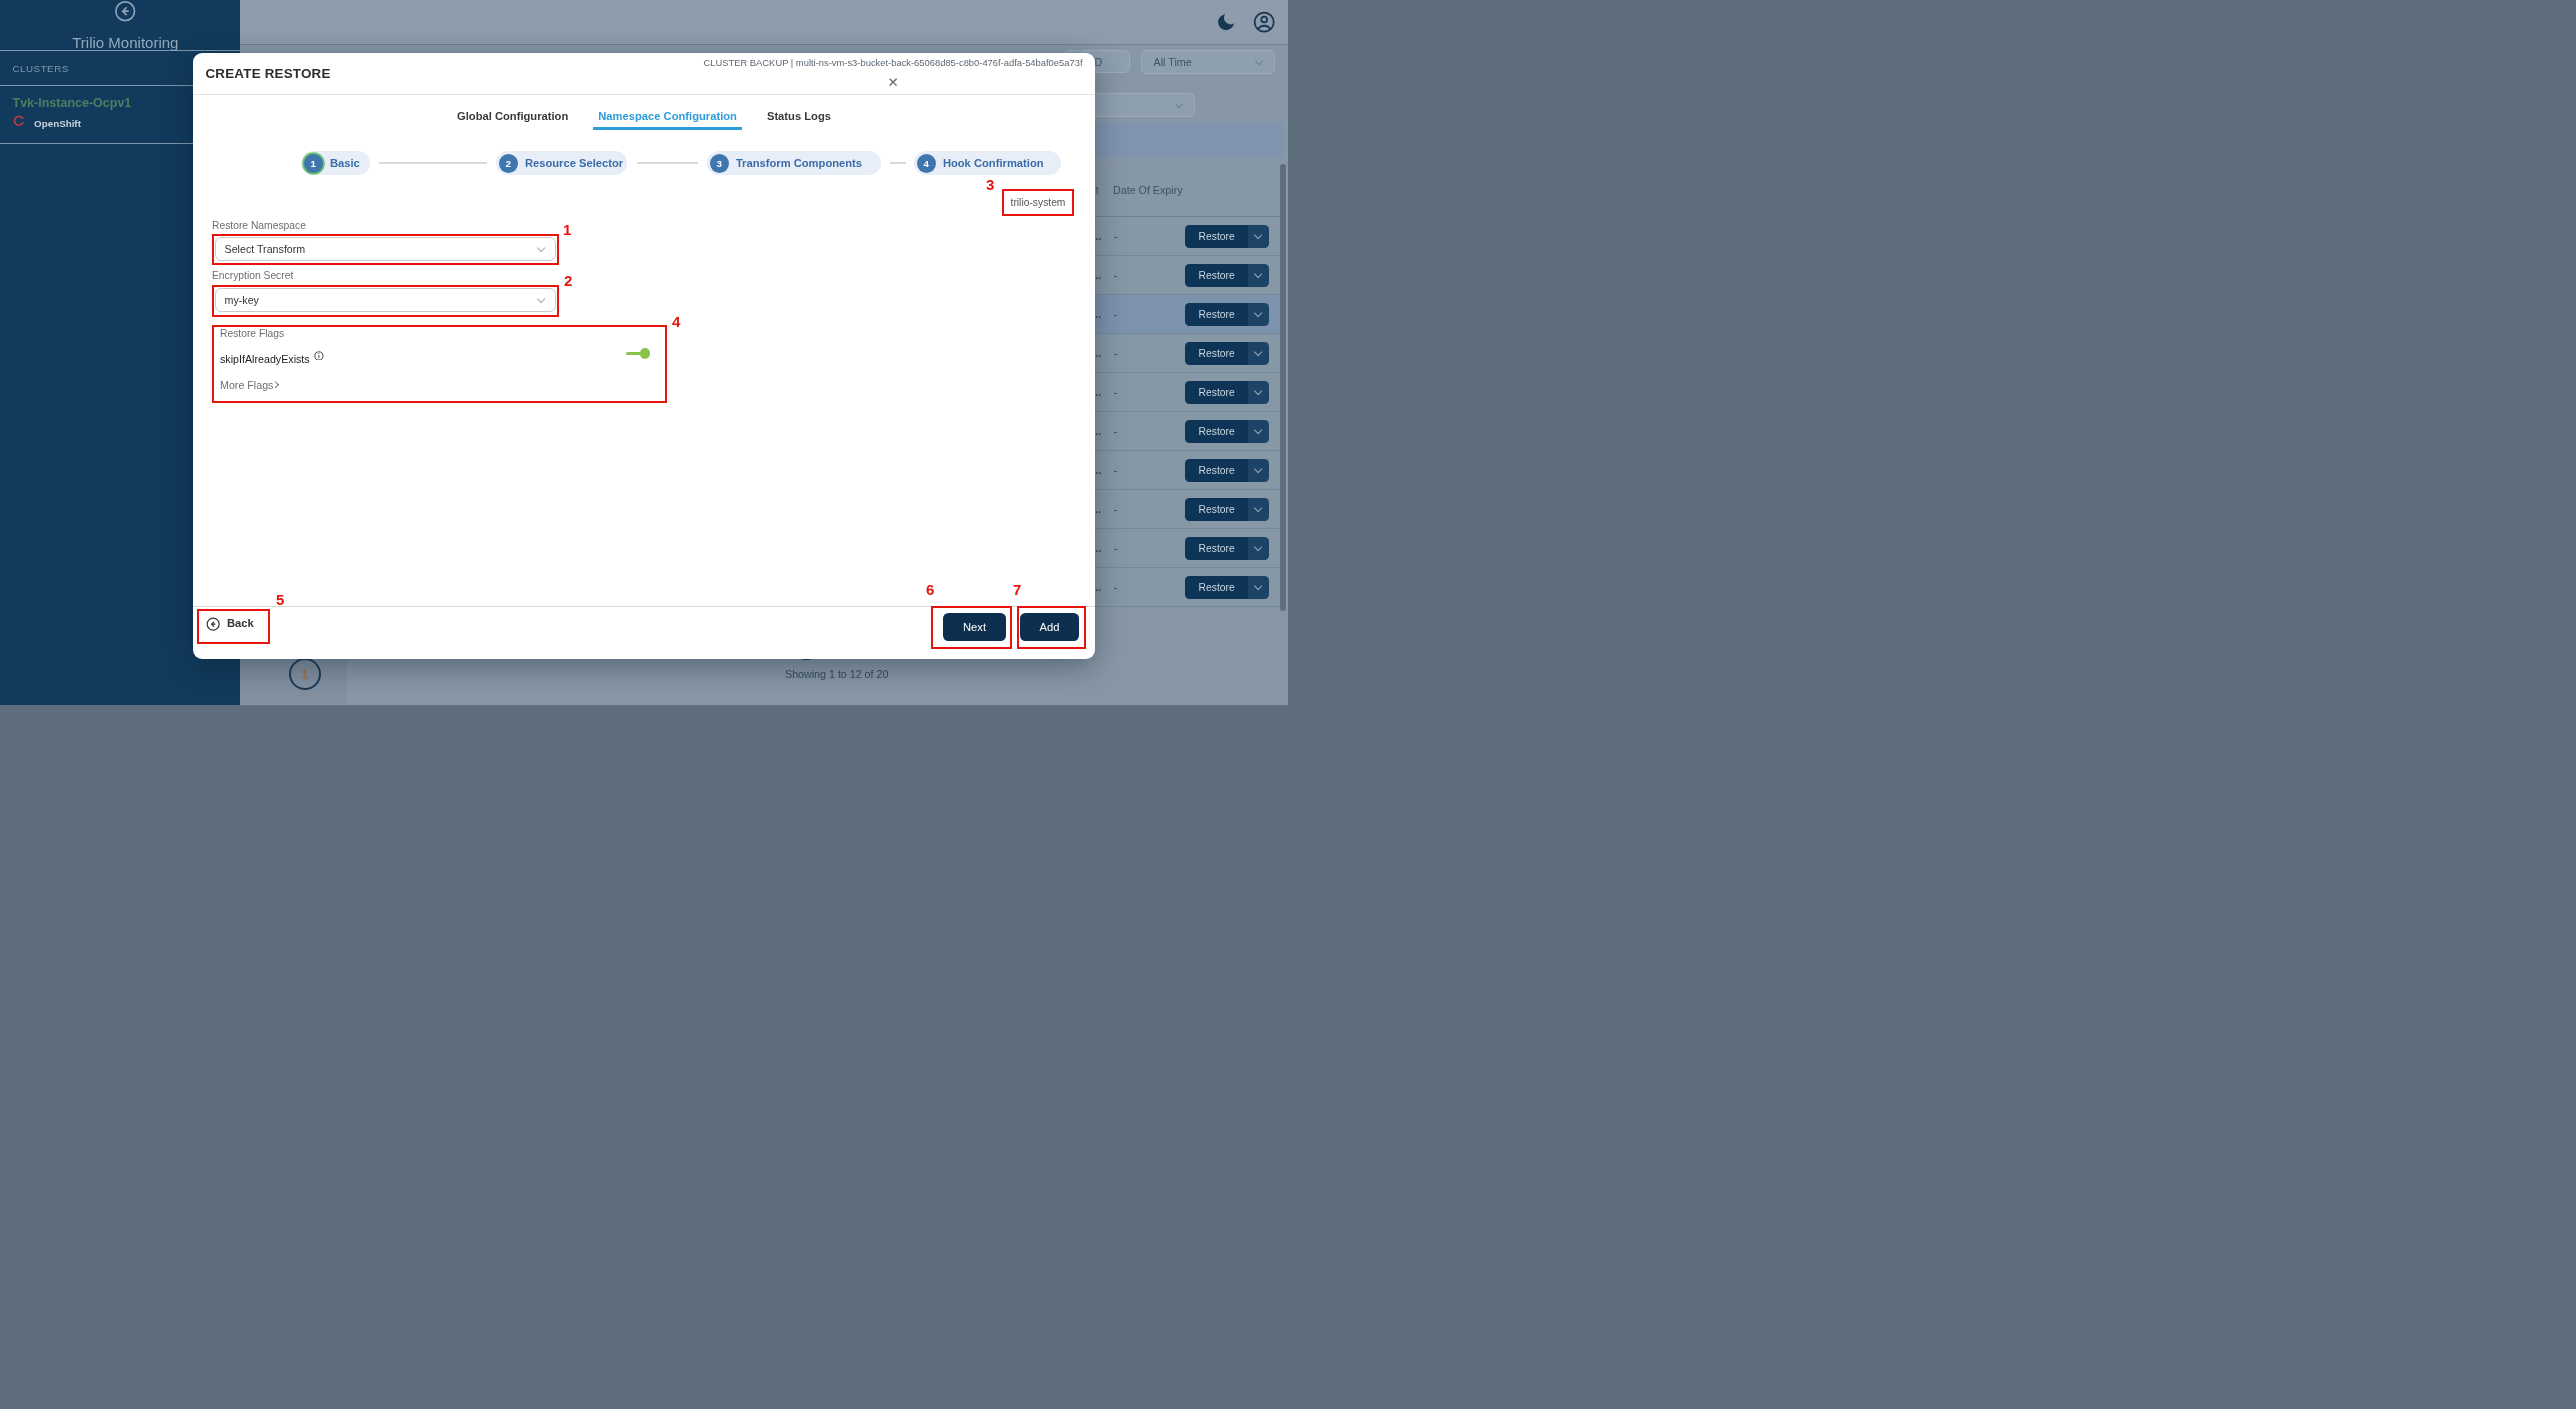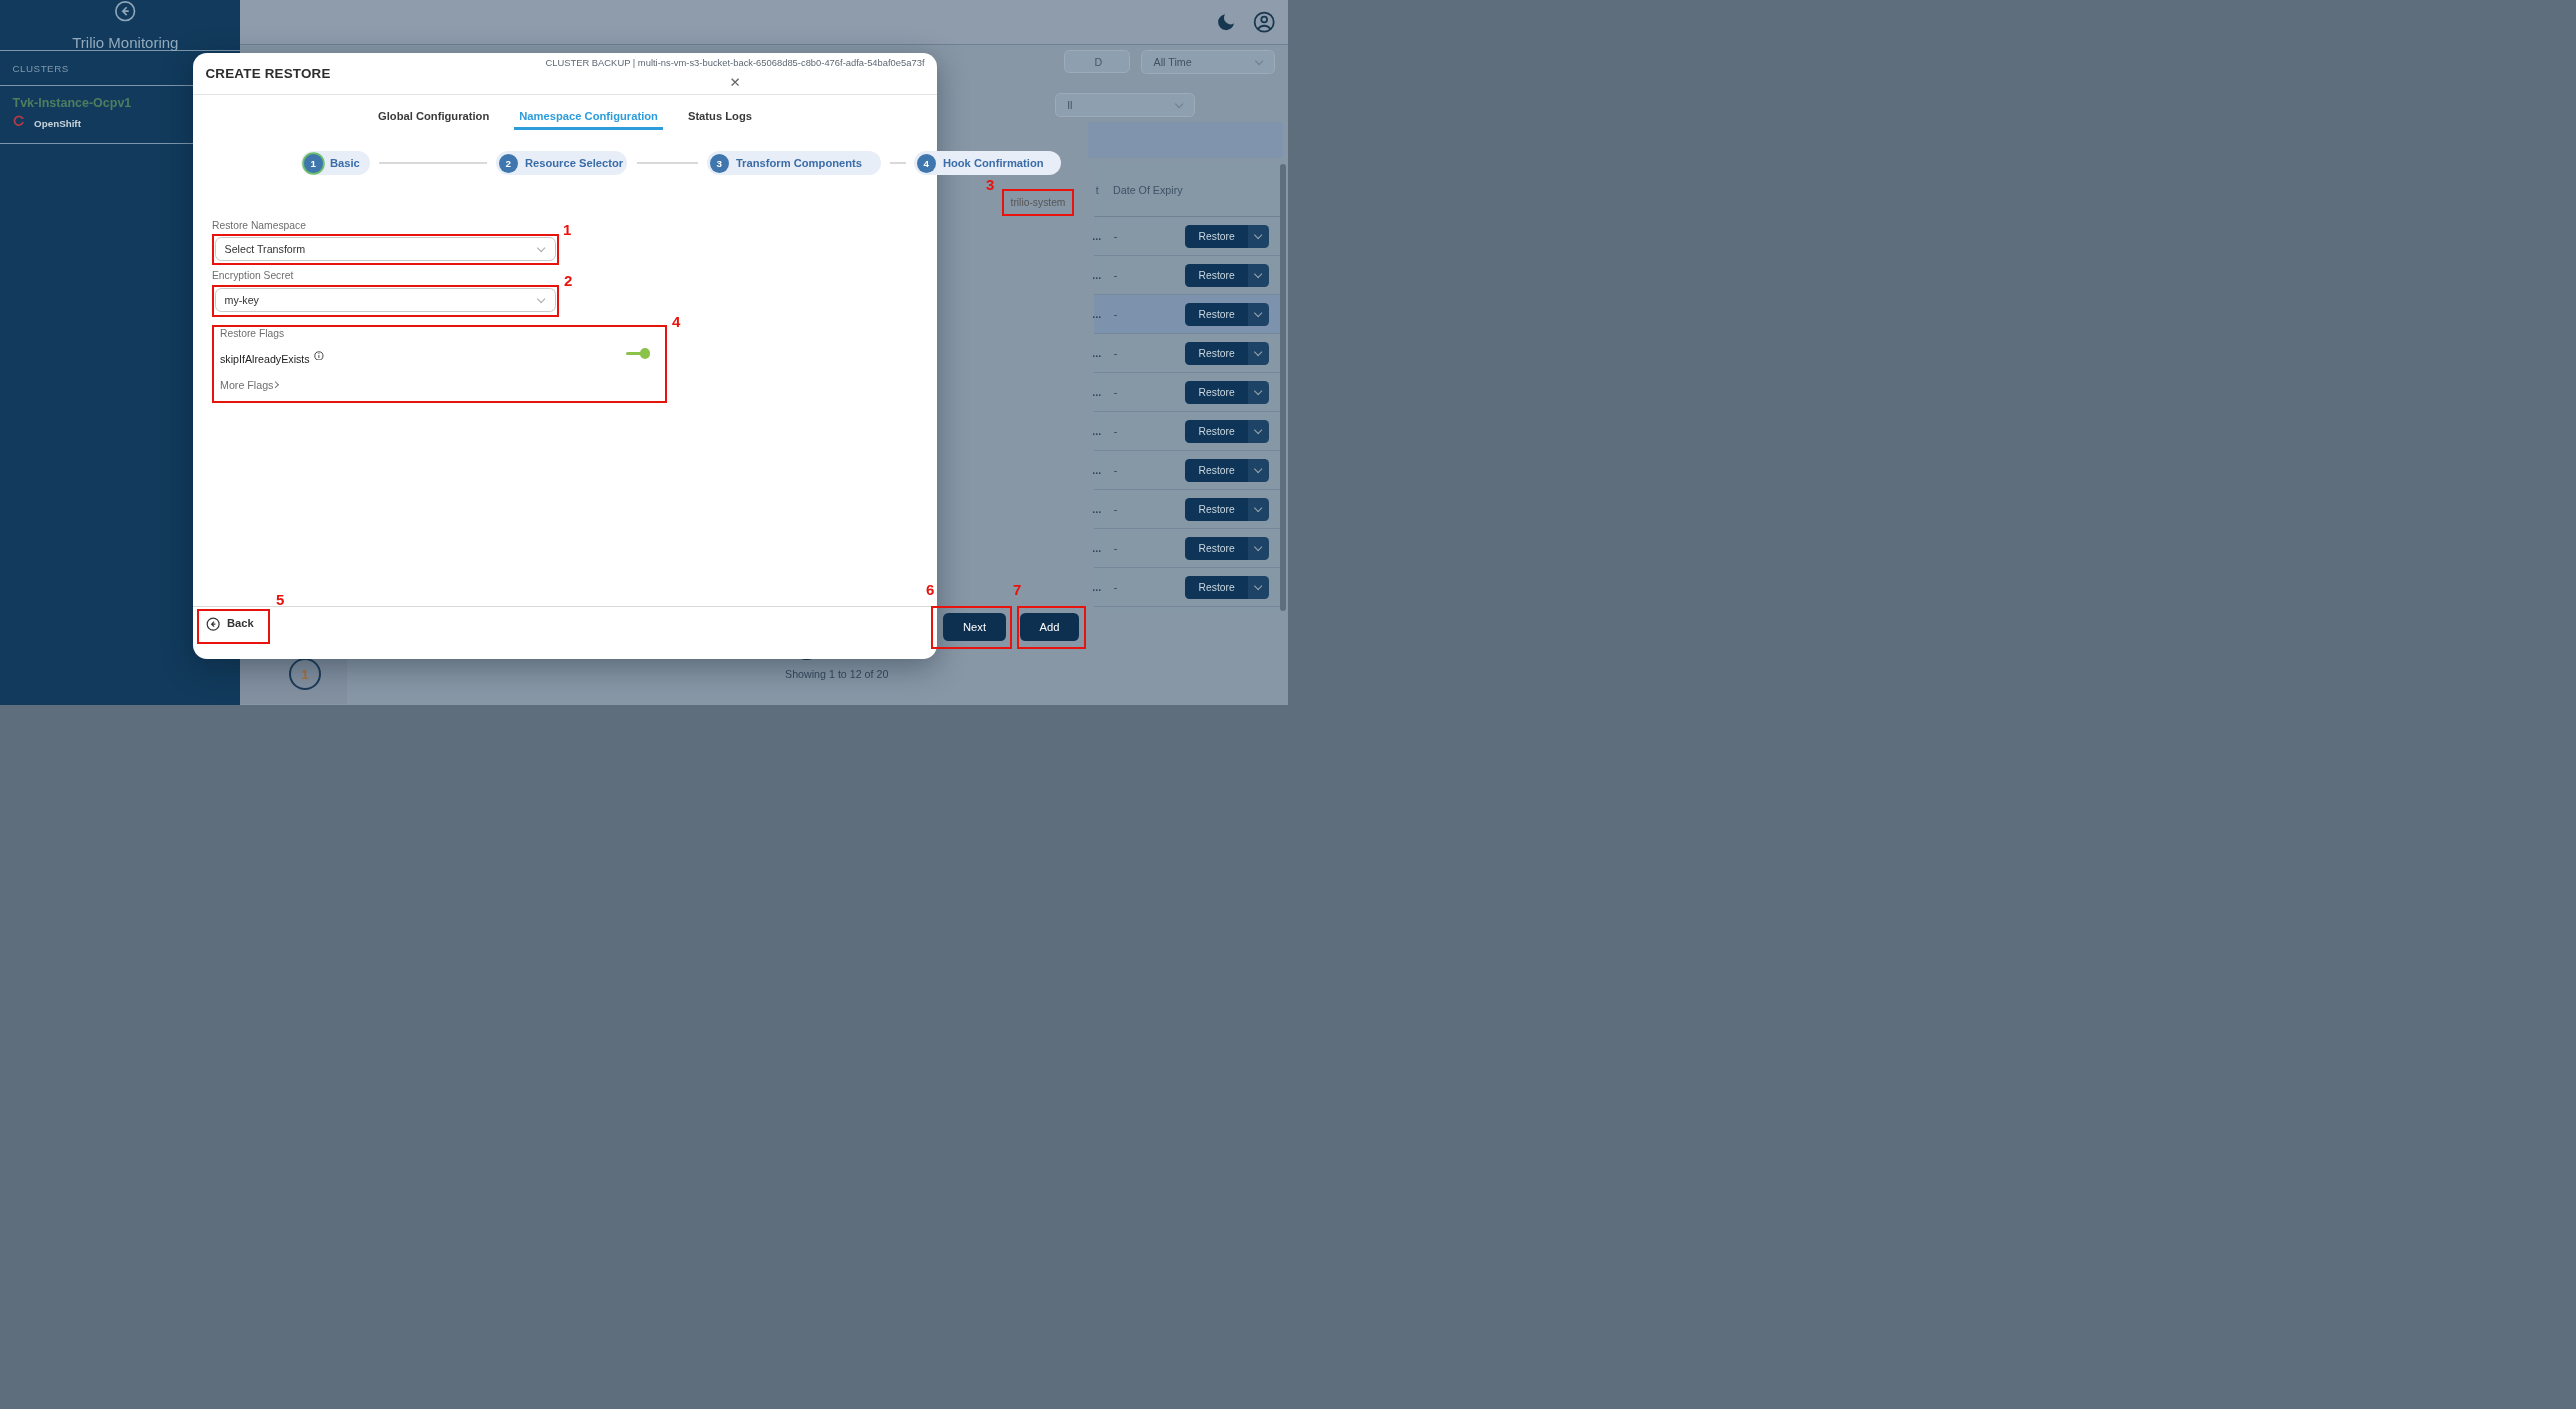--- a/index.html
+++ b/index.html
@@ -53,22 +53,22 @@
   .sb-head { height:51px; display:flex; align-items:center; gap:9px; padding-left:10.7px;
     border-bottom:0.9px solid #7d97ac; color:#93aabc; font-size:15px;flex-direction:column; }
   .sb-clusters { height:35px; display:flex; align-items:center; padding-left:12.5px;
     border-bottom:0.9px solid #7d97ac; color:#7f99ad; font-size:9.8px; letter-spacing:0.5px; }
   .sb-cluster { height:58px; border-bottom:0.9px solid #7d97ac; position:relative; padding:9.8px 0 0 12.5px; cursor:pointer; }
   .cl-name { color:#4d7e5f; font-size:12.5px; font-weight:bold; }
   .cl-sub { display:flex; align-items:flex-end; gap:10px; margin-top:5.4px; color:#c9d3dc; font-size:9.8px; font-weight:bold; }
   .pulse { position:absolute; right:23px; top:12.5px; color:#c3cfd9; }
 
   
-  .modal { position:absolute; left:193px; top:53px; width:744px; height:606px; background:#ffffff;
-    border-radius:14px; z-index:5; box-shadow:0 7.2px 30px rgba(10,25,40,.38); }
+  .modal { position:absolute; left:193px; top:53px; width:902px; height:606px; background:#ffffff;
+    border-radius:9px; z-index:5; box-shadow:0 7.2px 30px rgba(10,25,40,.38); }
   .m-head { height:42px; display:flex; align-items:center; justify-content:space-between;
     padding:0 12.5px; border-bottom:0.9px solid #e3e3e3; }
   .m-title { font-size:13.4px; font-weight:bold; color:#2d2d2d; letter-spacing:0.2px; }
   .m-right { display:flex; align-items:center; gap:8px;flex-direction:column; }
   .m-sub { font-size:9.4px; color:#5d6873; }
   .m-close { font-size:13.4px; color:#666; cursor:pointer; line-height:1; }
 
   .tabs { position:absolute; left:0; top:57px; width:100%; display:flex; justify-content:center; gap:30px; }
   .tab { font-size:11.2px; font-weight:bold; color:#3a3a3a; padding-bottom:8px; position:relative; cursor:pointer; }
   .tab.active { color:#2d9cdb; }

